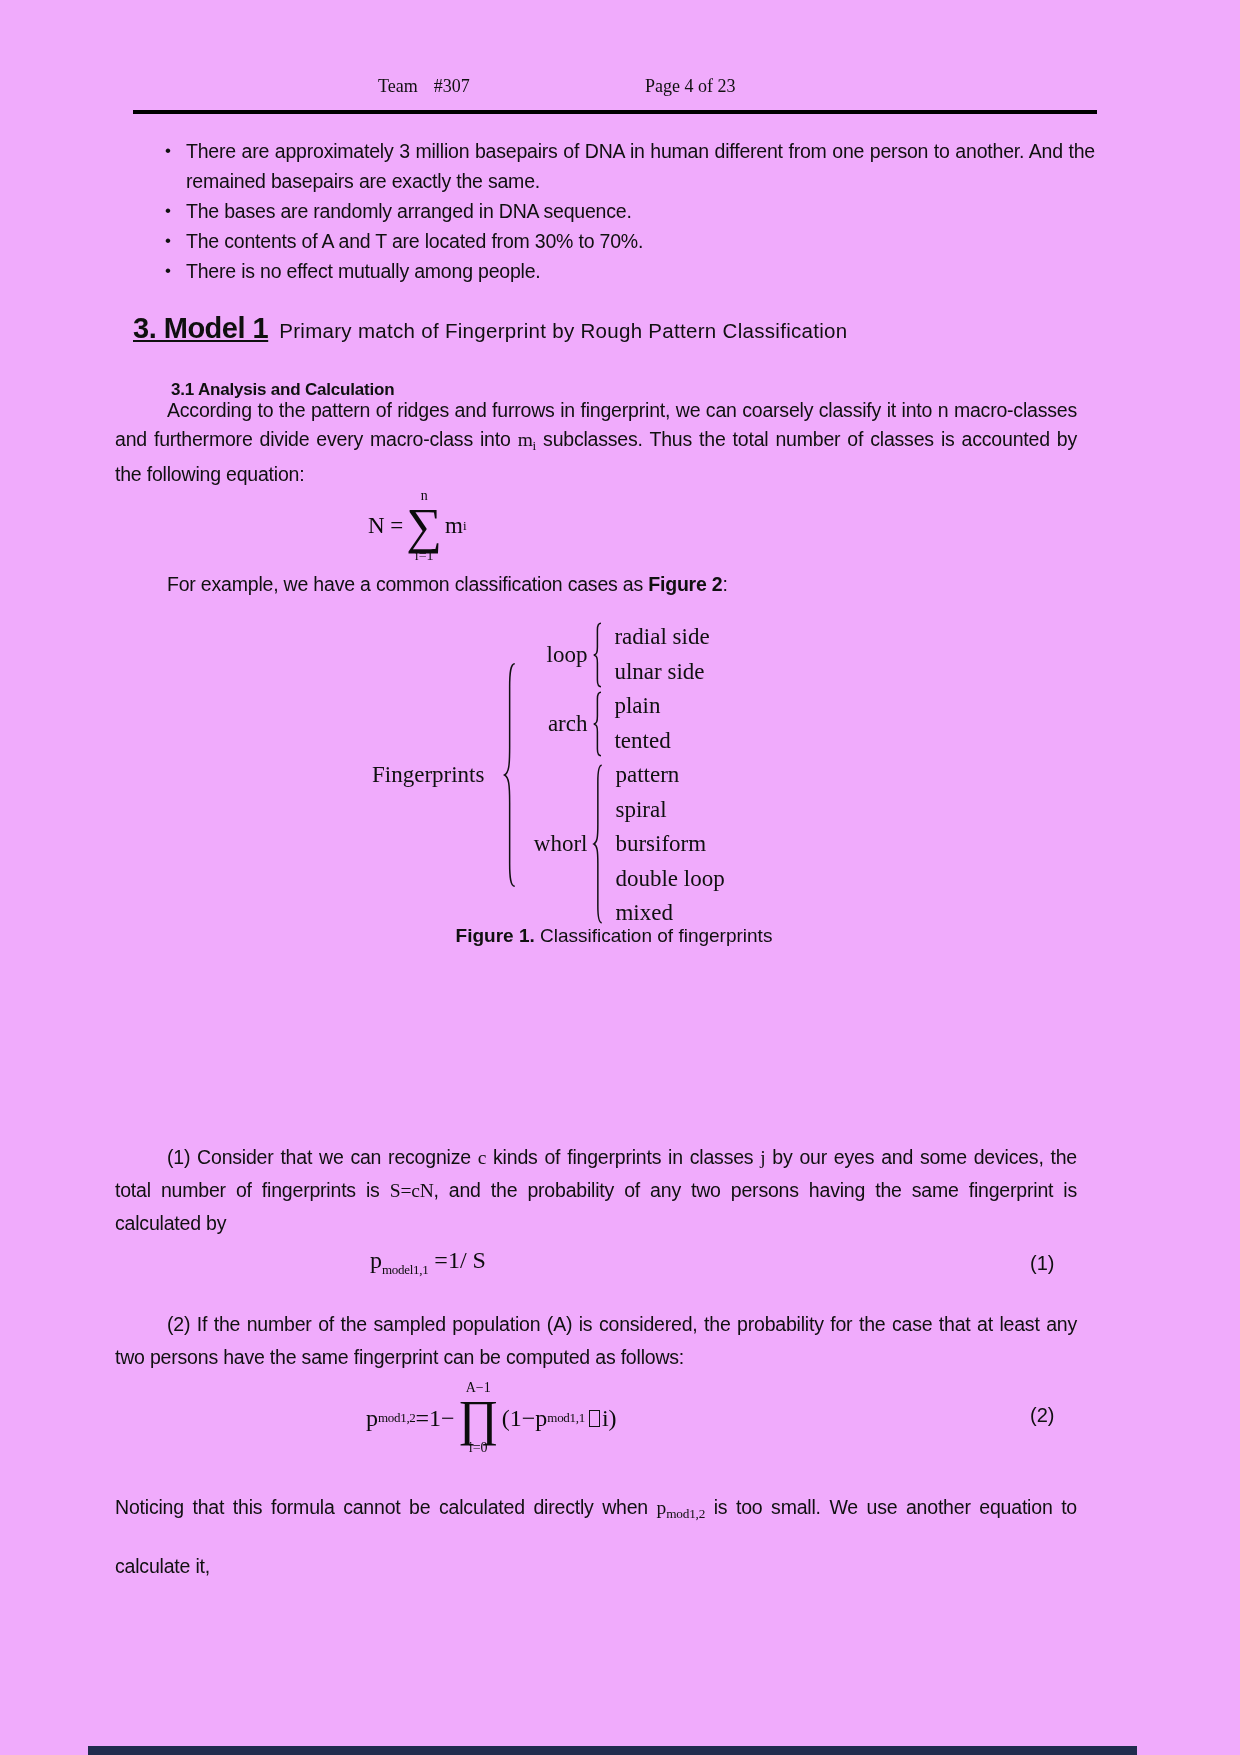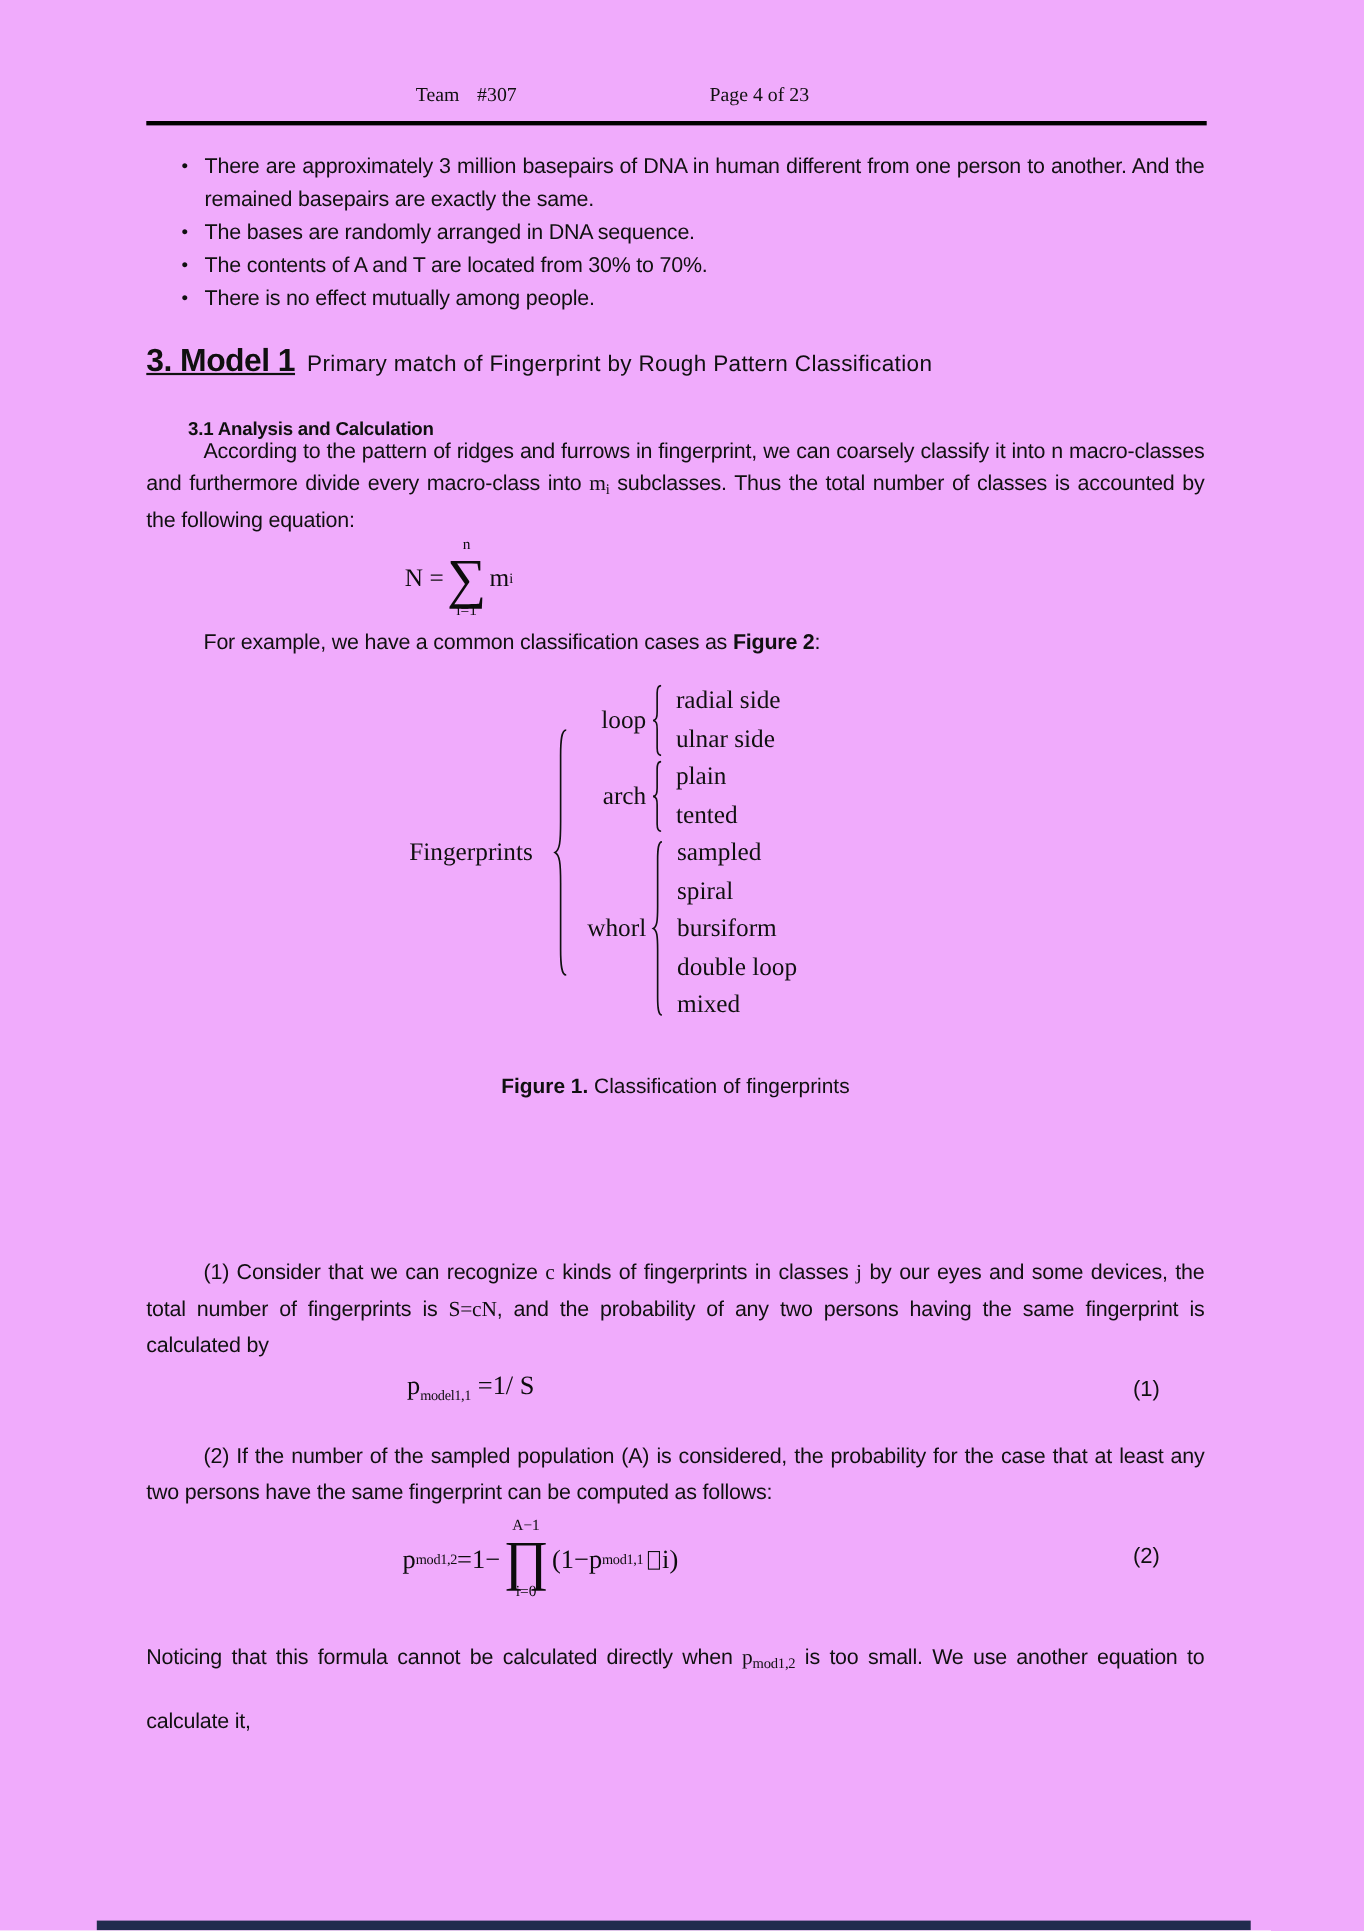--- a/index.html
+++ b/index.html
@@ -16,21 +16,21 @@
   
   .bullets{position:absolute;left:163px;top:136px;width:932px;font-size:19.5px;line-height:30px;text-align:justify;letter-spacing:-0.2px;}
   .bullets .li{position:relative;padding-left:23px;}
   .bullets .dot{position:absolute;left:2px;top:0;font-size:17px;}
   
   .h1{position:absolute;left:133px;top:312px;display:flex;align-items:baseline;white-space:nowrap;}
   .h1 .num{font-size:29px;font-weight:bold;letter-spacing:-0.5px;text-decoration:underline;}
   .h1 .sub{font-size:20.5px;margin-left:11px;letter-spacing:0.3px;}
   .h2{position:absolute;left:171px;top:380px;font-size:17px;font-weight:bold;letter-spacing:-0.2px;}
   
-  .para{position:absolute;left:133px;width:962px;font-size:19.5px;line-height:29px;text-align:justify;letter-spacing:-0.2px;}
+  .para{position:absolute;left:115px;width:962px;font-size:19.5px;line-height:29px;text-align:justify;letter-spacing:-0.2px;}
   .p-intro{top:396px;text-indent:52px;}
   .p-example{top:570px;text-indent:52px;}
   .p-one{top:1141px;line-height:33px;text-indent:52px;}
   .p-two{top:1308px;line-height:33px;text-indent:52px;}
   .p-close{top:1481px;line-height:52px;}
   .seg-serif{font-family:"Liberation Serif",serif;}
   .seg-sub{font-size:0.68em;vertical-align:-0.28em;}
   .seg-bold{font-weight:bold;}
   
   .eq{font-family:"Liberation Serif",serif;color:#0c0c0c;}
@@ -46,21 +46,21 @@
   .eq2{position:absolute;left:366px;top:1381px;display:flex;align-items:center;font-size:24px;white-space:nowrap;}
   .tofu{display:inline-block;width:9px;height:15px;border:1.4px solid #111;margin:0 2px 0 4px;vertical-align:-1px;}
   
   .figure{position:absolute;left:372px;top:620px;display:flex;align-items:center;font-family:"Liberation Serif",serif;font-size:23px;}
   .fig-root{margin-right:18px;}
   .brace-svg{display:block;margin-right:10px;}
   .fig-groups{display:flex;flex-direction:column;}
   .fig-group{display:flex;align-items:center;}
   .fig-glabel{min-width:58px;text-align:right;margin-right:5px;}
   .fig-item{height:34.5px;display:flex;align-items:center;}
-  .caption{position:absolute;left:133px;top:978px;width:962px;text-align:center;font-size:19px;}
+  .caption{position:absolute;left:133px;top:925px;width:962px;text-align:center;font-size:19px;}
   .caption .b{font-weight:bold;}
   
   .bottom-bar{position:absolute;left:88px;top:1746px;width:1049px;height:9px;background:#202c4e;}
 </style>
 </head>
 <body>
 
 <div class="page">
 
   <div class="hdr hdr-team">
@@ -122,21 +122,21 @@
           <div class="fig-item">plain</div>
           <div class="fig-item">tented</div>
         </div>
       </div>
       <div class="fig-group">
         <span class="fig-glabel">whorl</span>
         <svg class="brace-svg" width="13" height="164" viewBox="0 0 20 100" preserveAspectRatio="none">
           <path d="M15 2 C10 2 9 6 9 12 L9 38 C9 46 8 49 3 50 C8 51 9 54 9 62 L9 88 C9 94 10 98 15 98" fill="none" stroke="#111" stroke-width="1.5" vector-effect="non-scaling-stroke"></path>
         </svg>
         <div class="fig-items">
-          <div class="fig-item">sampled</div>
+          <div class="fig-item">pattern</div>
           <div class="fig-item">spiral</div>
           <div class="fig-item">bursiform</div>
           <div class="fig-item">double loop</div>
           <div class="fig-item">mixed</div>
         </div>
       </div>
     </div>
   </div>
 
   <div class="caption">

